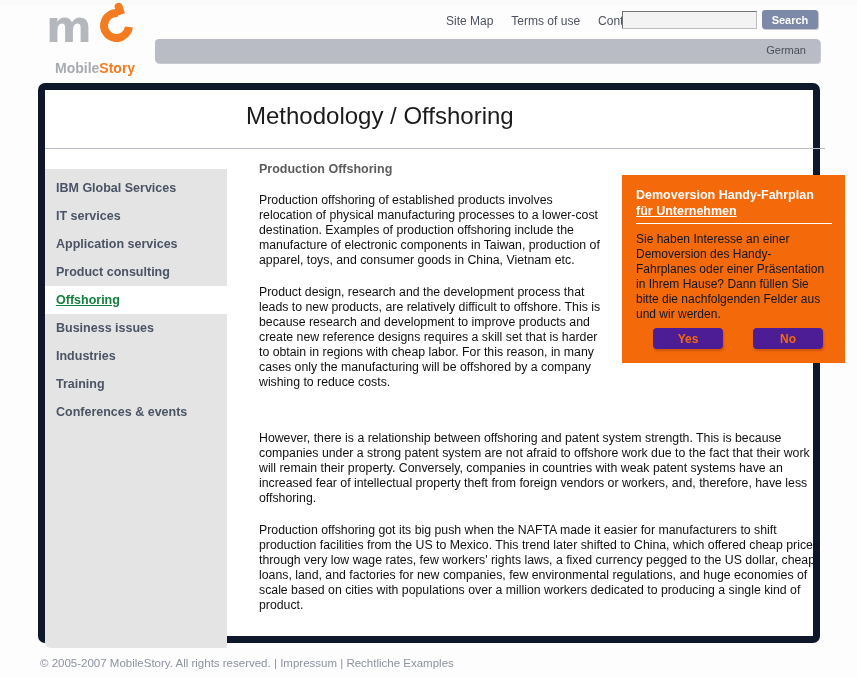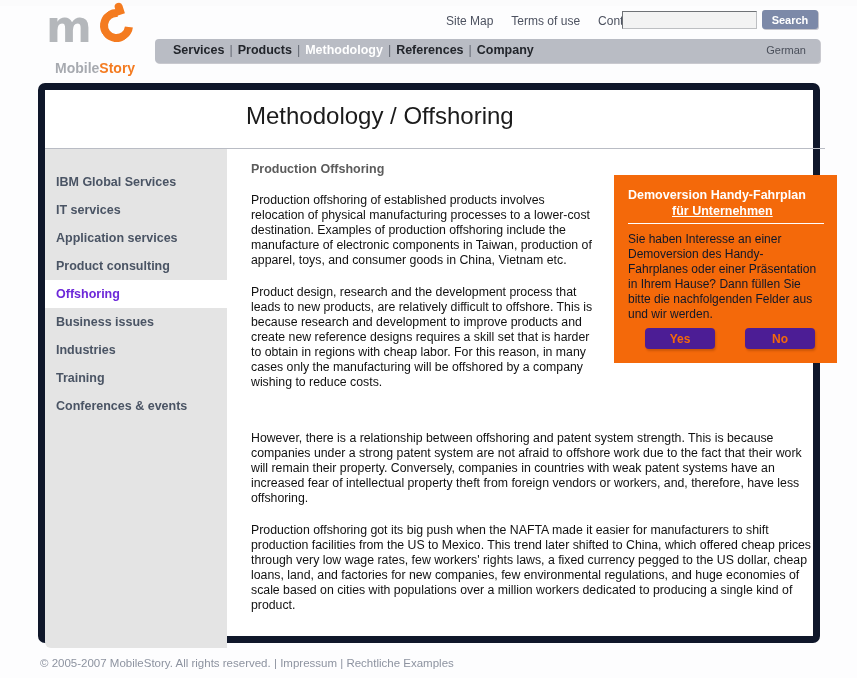--- a/index.html
+++ b/index.html
@@ -124,36 +124,37 @@
   }
 
   .body-area {
     position: absolute; left: 0; top: 59px;
     width: 780px; height: 499px;
     display: flex;
   }
 
   
   .sidebar {
-    width: 182px; background: #e4e4e4; padding-top: 19px;
+    width: 182px; background: #e4e4e4; padding-top: 5px;
     flex: 0 0 182px;
     border-bottom-left-radius: 6px;
+    margin-top: 20px;
   }
   .side-item {
     display: block; padding: 7px 0 7px 11px;
     font-size: 12.5px; font-weight: bold; color: #4a5464;
     text-decoration: none;
   }
   .side-item.active {
-    background: #ffffff; color: #6d28d9; 
+    background: #ffffff; color: #15803d; text-decoration: underline;
   }
 
   
   .content {
-    flex: 1; position: relative; padding: 10px 20px 0 24px;
+    flex: 1; position: relative; padding: 10px 20px 0 32px;
   }
   .sec-title {
     font-size: 12.5px; font-weight: bold; color: #5c5c5c;
     margin: 3px 0 12px 0;
   }
   .para {
     font-size: 12.3px; color: #111; line-height: 15px;
     margin: 17px 0 12px 0; text-align: left;
   }
   .para.narrow { width: 347px; }
@@ -164,21 +165,21 @@
   .promo {
     position: absolute; right: -1px; top: 26px;
     width: 223px; height: 188px;
     background: #f4690a;
     padding: 12px 14px 0 14px;
   }
   .promo h3 {
     margin: 0; font-size: 12.5px; font-weight: bold; color: #ffffff;
     line-height: 16px;
   }
-  .promo h3 .u { text-decoration: underline; margin-left: 44px; }
+  .promo h3 .u { text-decoration: underline; }
   .promo .rule {
     margin: 4px 0 8px 0; height: 1px; background: #ffffff; width: 196px;
   }
   .promo p {
     margin: 0; font-size: 12px; color: #0f172a; line-height: 15px;
   }
   .promo .btns {
     position: absolute; left: 31px; bottom: 14px;
     width: 170px; display: flex; justify-content: space-between;
   }
@@ -215,23 +216,20 @@
     </div>
   </div>
 
   <div class="utility">
     <a href="#">Site Map</a><a href="#">Terms of use</a><a href="#">Contact</a>
   </div>
   <input class="search-input" type="text" value="" placeholder="" style="">
   <button class="search-btn">Search</button>
 
   <div class="navbar">
-    <div class="items">
-      <a href="#">Services</a><span class="sep">|</span><a href="#">Products</a><span class="sep">|</span><a href="#" class="active">Methodology</a><span class="sep">|</span><a href="#">References</a><span class="sep">|</span><a href="#">Company</a>
-    </div>
     <a href="#" class="lang">German</a>
   </div>
 
   <div class="panel">
 
     <div class="panel-head">
       <div class="page-title">Methodology / Offshoring</div>
       <div class="title-rule"></div>
     </div>
 

